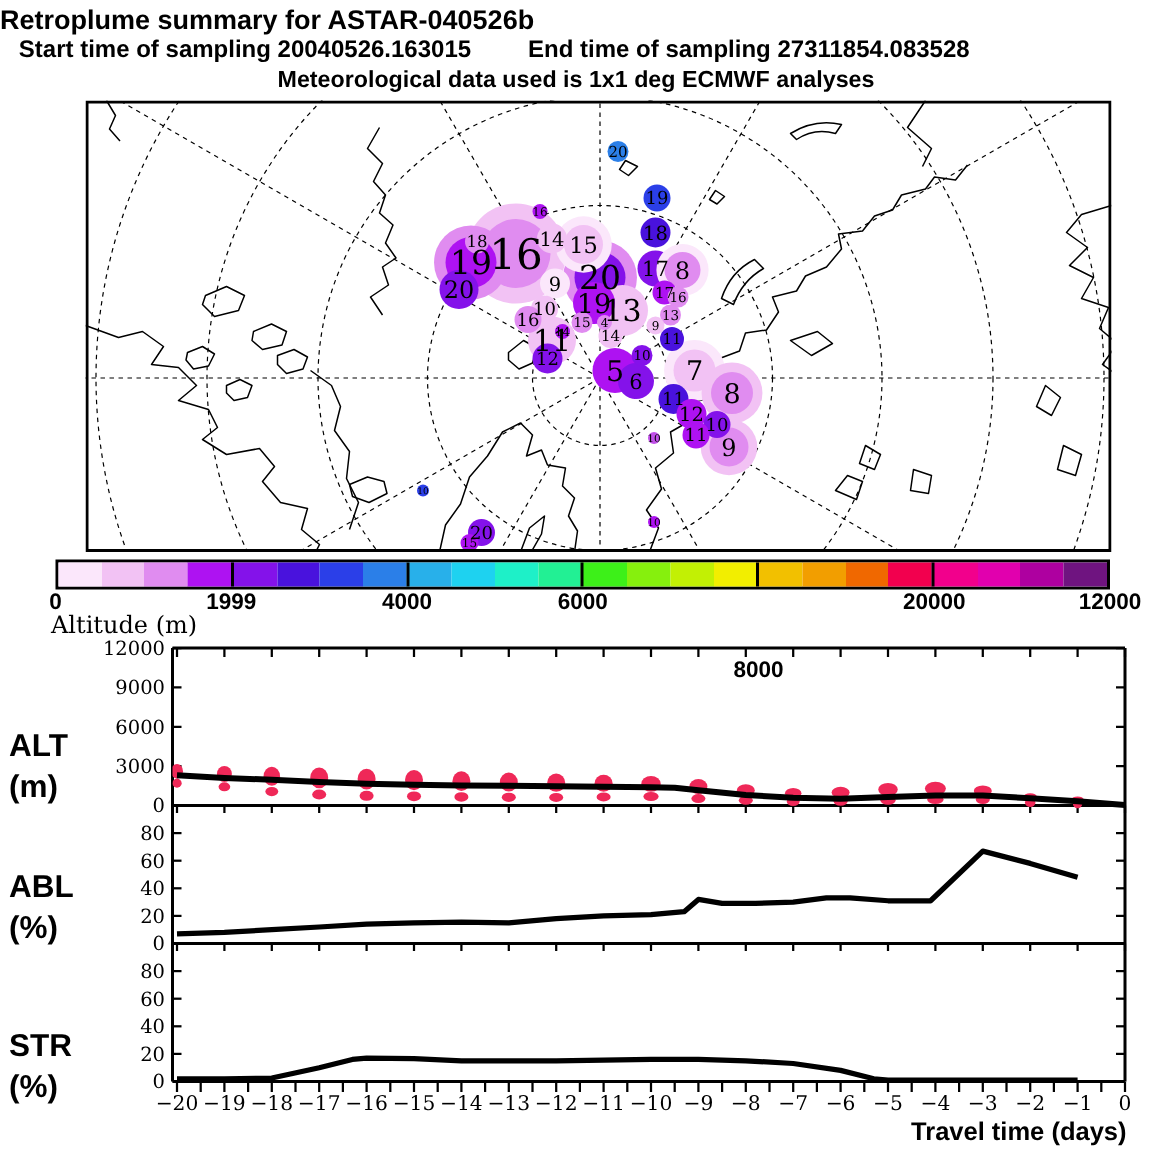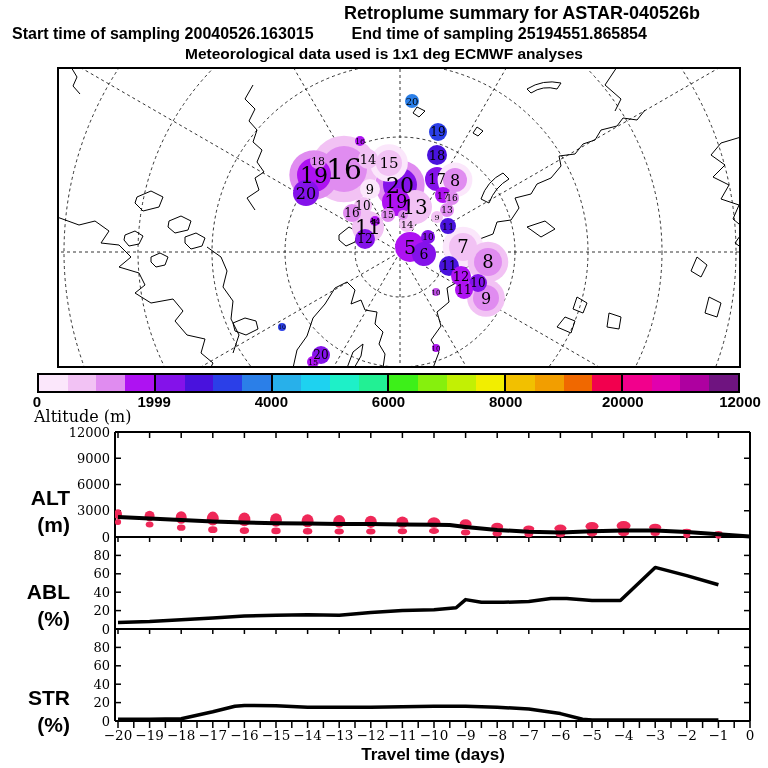--- a/index.html
+++ b/index.html
@@ -1,39 +1,39 @@
 <!DOCTYPE html>
 <html><head>
 <meta charset="utf-8">
 <style>
   html,body{margin:0;padding:0;background:#fff}
   body{width:768px;height:768px;position:relative;font-family:"Liberation Sans",sans-serif;color:#000;overflow:hidden}
   .abs{position:absolute}
-  .title{top:3px;left:0;width:700px;text-align:right;font-weight:bold;font-size:18px}
+  .title{top:3px;left:0;width:700px;text-align:left;font-weight:bold;font-size:18px}
   .sub{top:25px;left:0;width:659px;display:flex;justify-content:center;gap:38px;font-weight:bold;font-size:16px;white-space:nowrap}
   .sub2{top:45px;left:0;width:768px;text-align:center;font-weight:bold;font-size:15.5px}
   #map-svg{left:57px;top:67px}
   #cbar{left:37px;top:373px;width:703px;height:20px;border:2px solid #000;box-sizing:border-box;display:flex}
   #cbar .seg{flex:1}
   #cbar .major{border-left:2px solid #000}
   #cbarlabs{left:37px;top:393px;width:703px;height:16px;font-weight:bold;font-size:15px}
   #cbarlabs span{position:absolute;transform:translateX(-50%);white-space:nowrap}
   .cbtitle{left:34px;top:407px;width:710px;text-align:left;font-family:"DejaVu Serif",serif;font-size:16px}
-  .plabel{left:6px;width:64px;text-align:right;font-weight:bold;font-size:21px;line-height:27px}
+  .plabel{left:6px;width:64px;text-align:left;font-weight:bold;font-size:21px;line-height:27px}
   #plots-svg{left:0;top:425px}
-  .xtitle{top:745px;left:115px;width:636px;text-align:center;font-weight:bold;font-size:17px}
+  .xtitle{top:745px;left:115px;width:636px;text-align:right;font-weight:bold;font-size:17px}
   svg text{font-family:"DejaVu Serif",serif}
 </style>
 </head>
 <body>
 
 <div class="abs title">Retroplume summary for ASTAR-040526b</div>
 <div class="abs sub">
   <span>Start time of sampling 20040526.163015</span>
-  <span>End time of sampling 25194551.865854</span>
+  <span>End time of sampling 27311854.083528</span>
 </div>
 <div class="abs sub2">Meteorological data used is 1x1 deg ECMWF analyses</div>
 
 <svg id="map-svg" class="abs" width="684" height="301" viewBox="0 0 684 301">
     <g stroke="#000" stroke-width="0.8" fill="none" stroke-dasharray="3,3">
       <circle cx="343" cy="185" r="45"></circle>
       <circle cx="343" cy="185" r="115"></circle>
       <circle cx="343" cy="185" r="188"></circle>
       <circle cx="343" cy="185" r="262"></circle>
       <circle cx="343" cy="185" r="336"></circle>
@@ -204,21 +204,21 @@
     <div class="seg major" style="background: rgb(242, 0, 140);"></div>
     <div class="seg" style="background: rgb(225, 0, 174);"></div>
     <div class="seg" style="background: rgb(174, 0, 160);"></div>
     <div class="seg" style="background: rgb(111, 20, 128);"></div>
   </div>
 <div id="cbarlabs" class="abs">
     <span style="left: 0%;">0</span>
     <span style="left: 16.6667%;">1999</span>
     <span style="left: 33.3333%;">4000</span>
     <span style="left: 50%;">6000</span>
-    <span style="left: 66.6667%;">8000</span>
+    <span style="left: 66.6667%; margin-top: 45px;">8000</span>
     <span style="left: 83.3333%;">20000</span>
     <span style="left: 100%;">12000</span>
   </div>
 <div class="abs cbtitle">Altitude (m)</div>
 
 <div class="abs plabel" style="top:484px">
   <div>ALT</div>
   <div>(m)</div>
 </div>
 <div class="abs plabel" style="top:578px">

